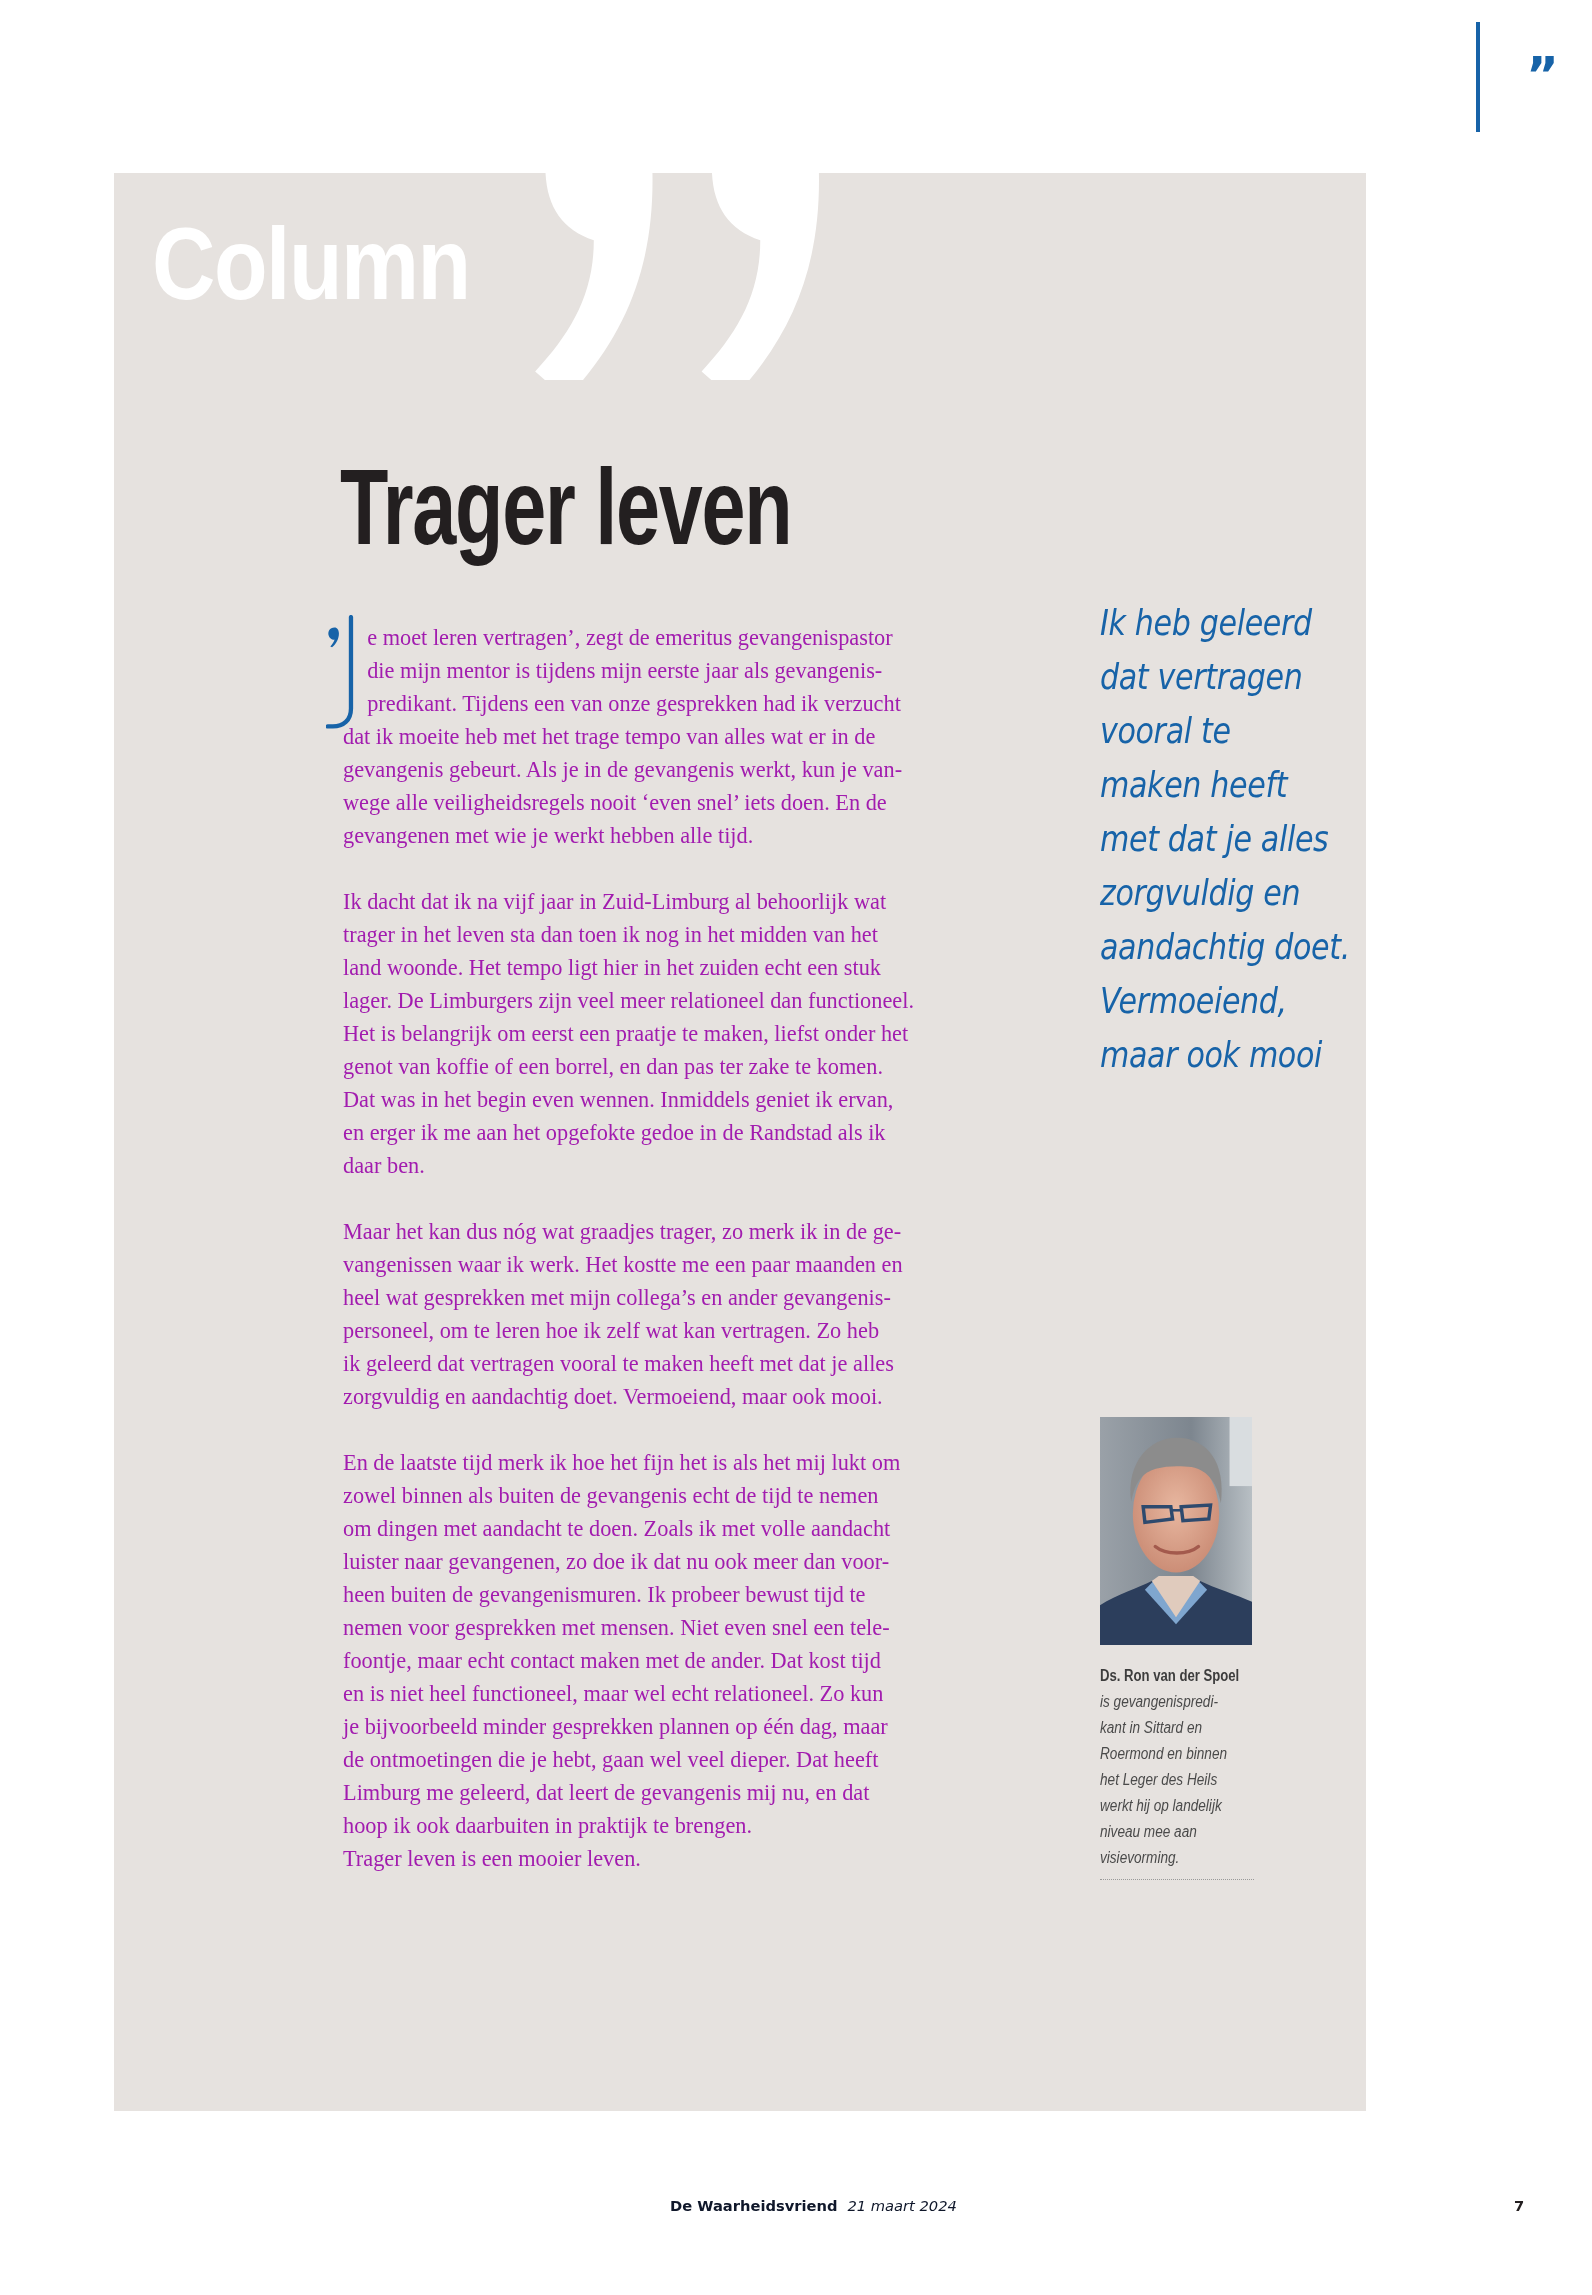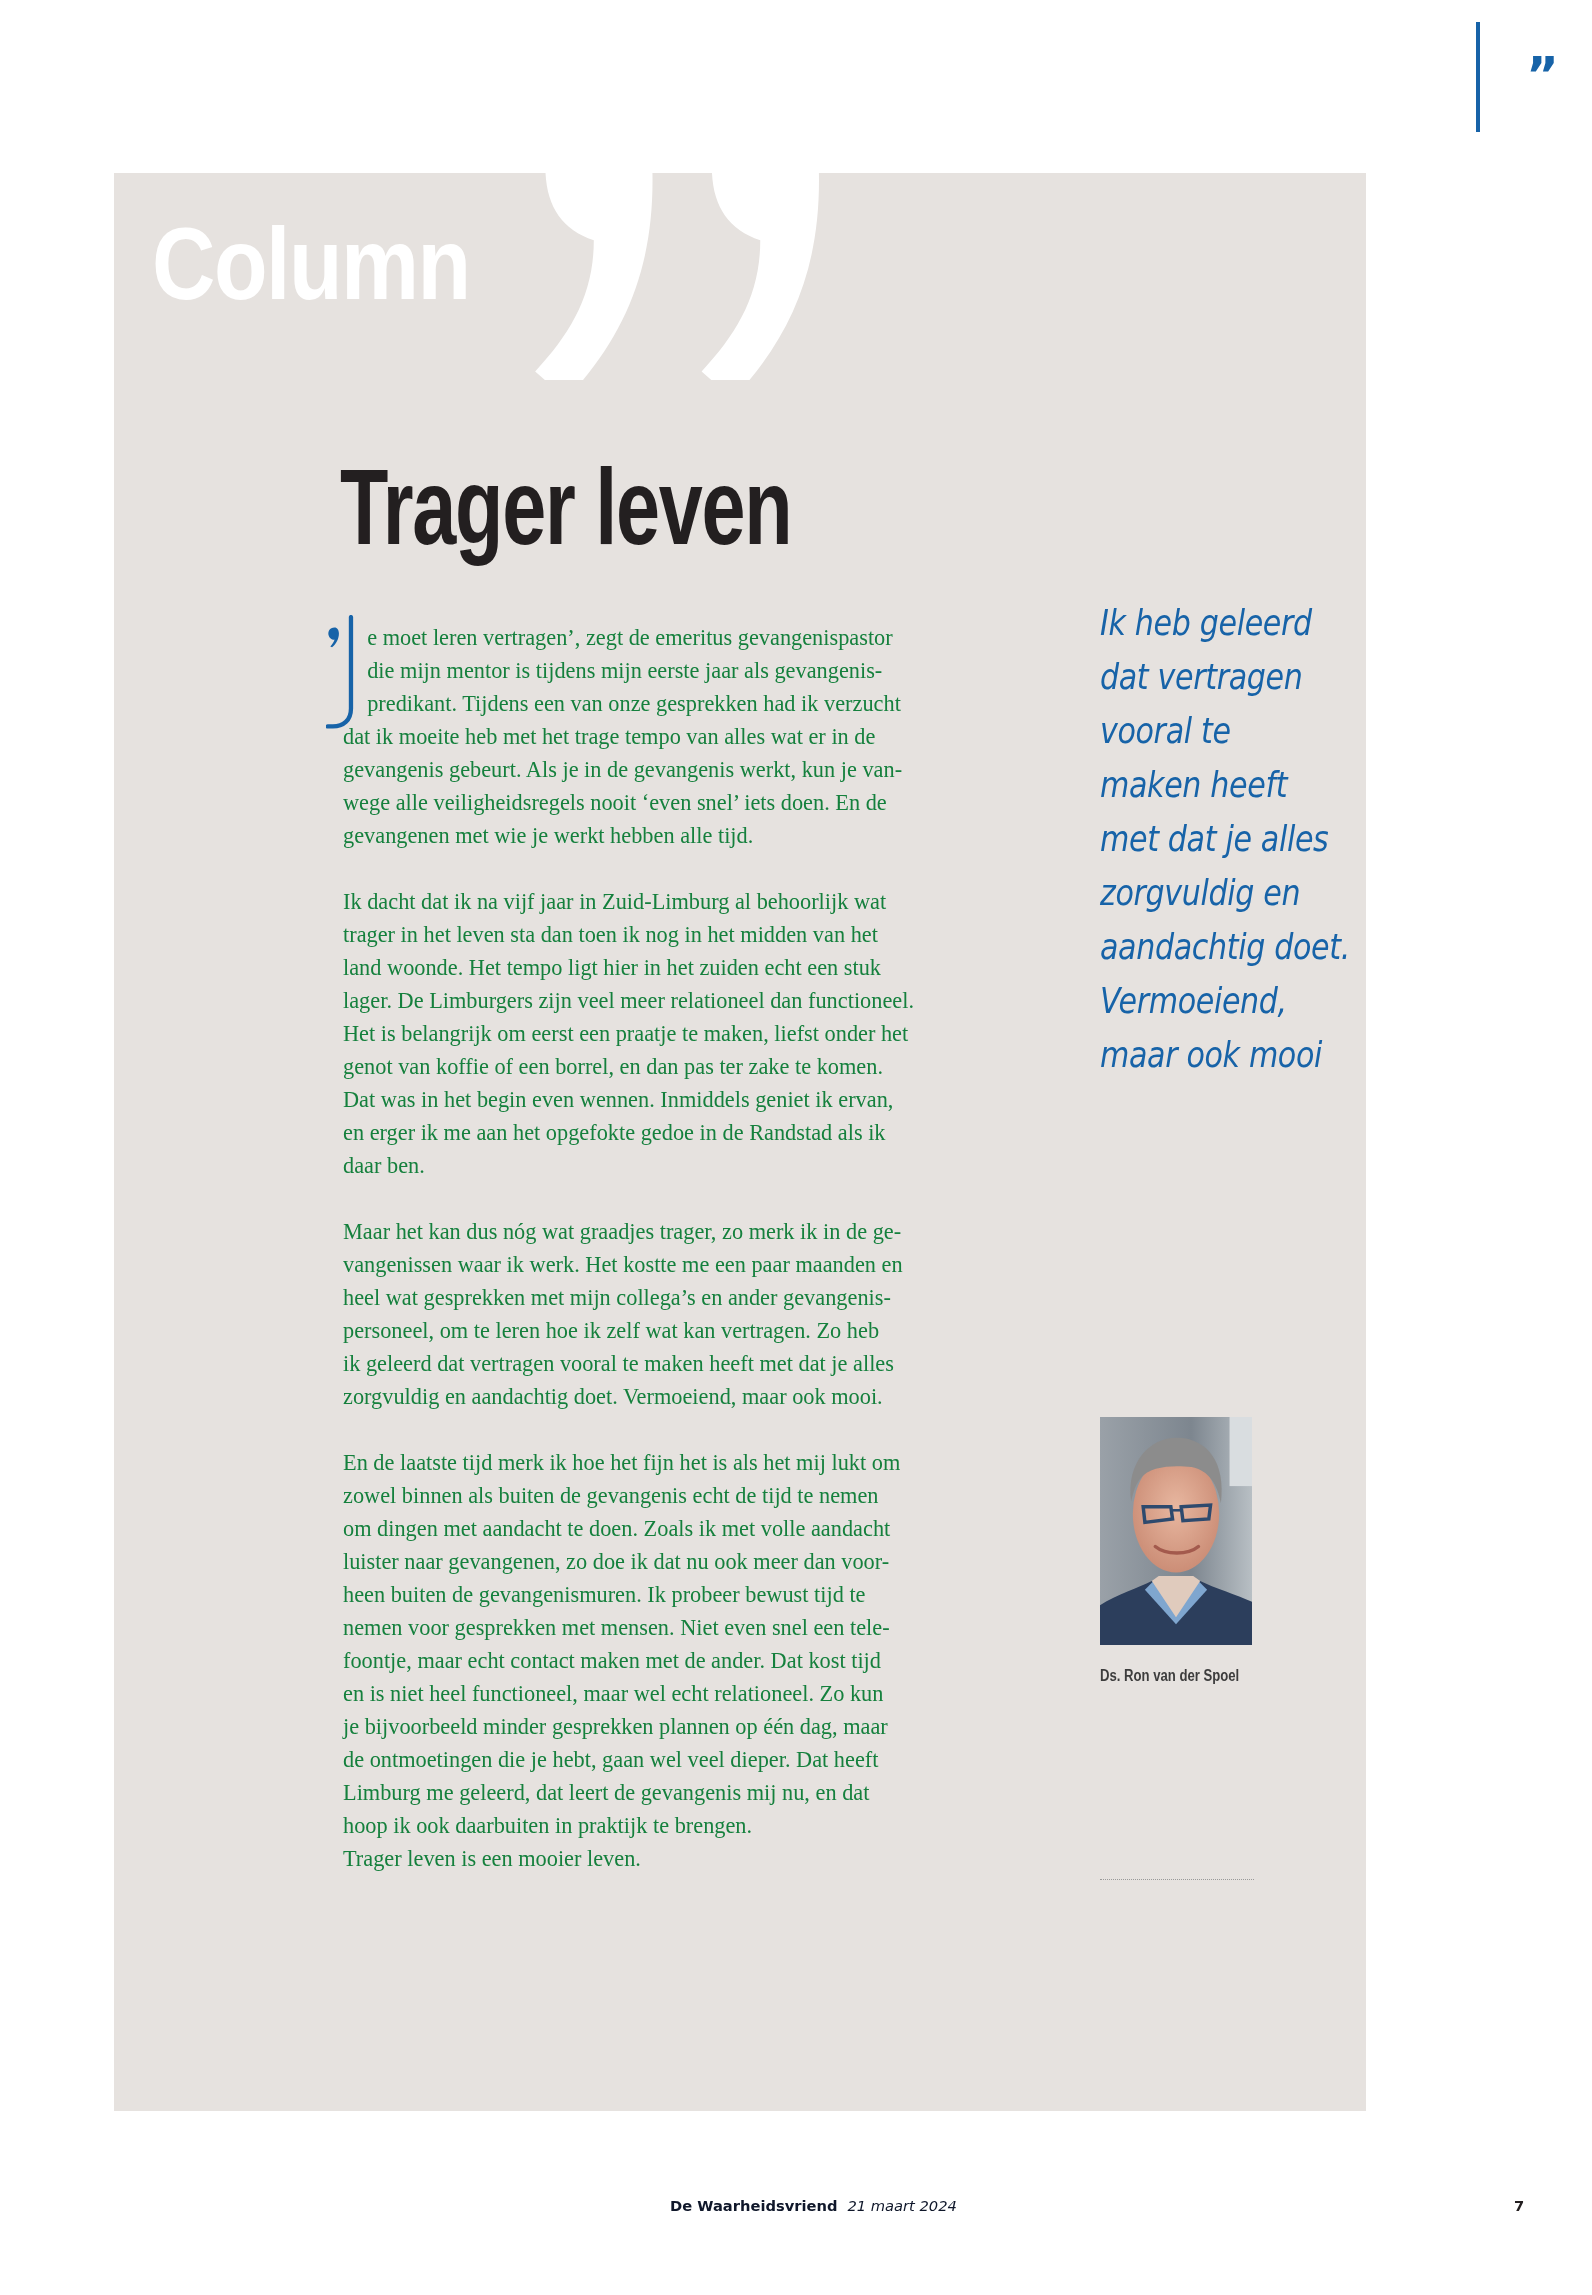--- a/index.html
+++ b/index.html
@@ -9,21 +9,21 @@
   .top-quote { position:absolute; left:1526px; top:50px; font-family:"DejaVu Sans", sans-serif; font-weight:bold; font-size:50px; line-height:50px; color:#1763a8; letter-spacing:-3.5px; }
 
   .panel { position:absolute; left:114px; top:173px; width:1252px; height:1938px; background:#e6e2df; overflow:hidden; }
 
   .big-quotes { position:absolute; left:414px; top:0; width:311px; height:207px; }
 
   .section-label { position:absolute; left:38px; top:35px; font-family:"Liberation Sans", sans-serif; font-weight:bold; font-size:102px; line-height:112px; color:#ffffff; transform:scaleX(0.86); transform-origin:left top; letter-spacing:-1.7px; }
 
   .title { position:absolute; left:226px; top:274px; font-family:"Liberation Sans", sans-serif; font-weight:bold; font-size:107px; line-height:121px; color:#231f20; transform:scaleX(0.74); transform-origin:left top; letter-spacing:-1.7px; white-space:nowrap; }
 
-  .article { position:absolute; left:229px; top:448px; width:716px; font-family:"Liberation Serif", serif; font-size:24px; line-height:33px; color:#15803d; }
+  .article { position:absolute; left:229px; top:448px; width:716px; font-family:"Liberation Serif", serif; font-size:24px; line-height:33px; color:#a21caf; }
   .article p { margin:0 0 33px 0; white-space:nowrap; transform:scaleX(0.93); transform-origin:left top; }
   .article .line { display:block; }
   .article .indent { padding-left:26px; }
 
   .dropcap { position:absolute; left:212px; top:442px; width:31px; height:117px; }
 
   .pullquote { position:absolute; left:986px; top:423px; font-family:"DejaVu Sans", sans-serif; font-style:italic; font-size:35px; line-height:54px; color:#1763a8; white-space:nowrap; transform:scaleX(0.86); transform-origin:left top; letter-spacing:-0.4px; }
   .pullquote span { display:block; }
 
   .photo { position:absolute; left:986px; top:1244px; width:152px; height:228px; overflow:hidden; background:#8a9199; }
@@ -140,20 +140,29 @@
       <path d="M36,98 C30,50 60,22 92,24 C124,26 146,52 140,100 C136,78 126,62 106,58 C86,56 58,56 46,72 C40,80 38,90 36,98 Z" fill="#8c8c8c"></path>
       <path d="M50,104 L82,104 L84,118 L52,122 Z" fill="none" stroke="#2e4a6e" stroke-width="4"></path>
       <path d="M94,104 L128,102 L126,118 L96,120 Z" fill="none" stroke="#2e4a6e" stroke-width="4"></path>
       <path d="M82,108 L94,108" stroke="#2e4a6e" stroke-width="3"></path>
       <path d="M64,150 C76,160 102,160 114,150" fill="none" stroke="#a35a4d" stroke-width="4" stroke-linecap="round"></path>
     </svg>
   </div>
 
   <div class="caption">
     <span class="name">Ds. Ron van der Spoel</span>
+    <div class="bio">
+      <span>is gevangenispredi-</span>
+      <span>kant in Sittard en</span>
+      <span>Roermond en binnen</span>
+      <span>het Leger des Heils</span>
+      <span>werkt hij op landelijk</span>
+      <span>niveau mee aan</span>
+      <span>visievorming.</span>
+    </div>
   </div>
   <div class="caption-rule"></div>
 </div>
 
 <div class="footer">
   <span class="pub">De Waarheidsvriend</span>
   <span class="date">21 maart 2024</span>
 </div>
 <div class="page-number">7</div>
 

